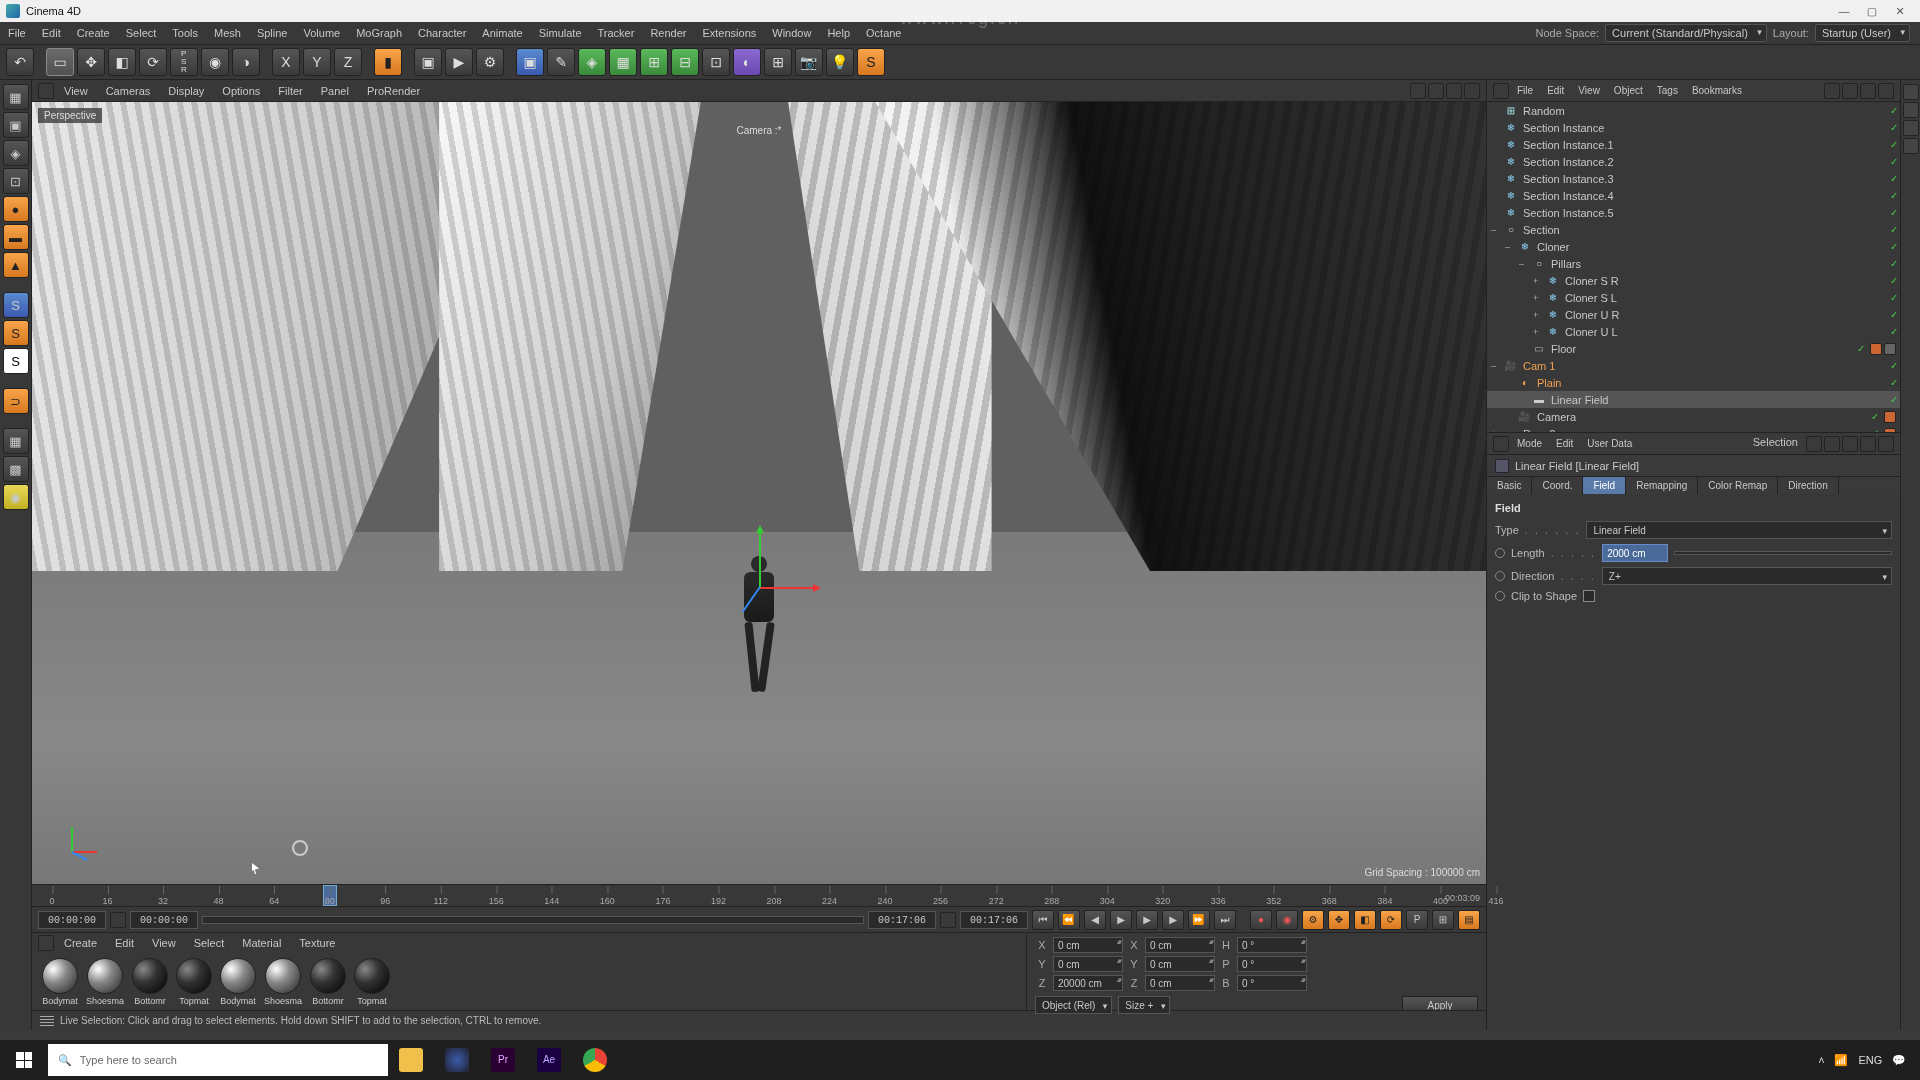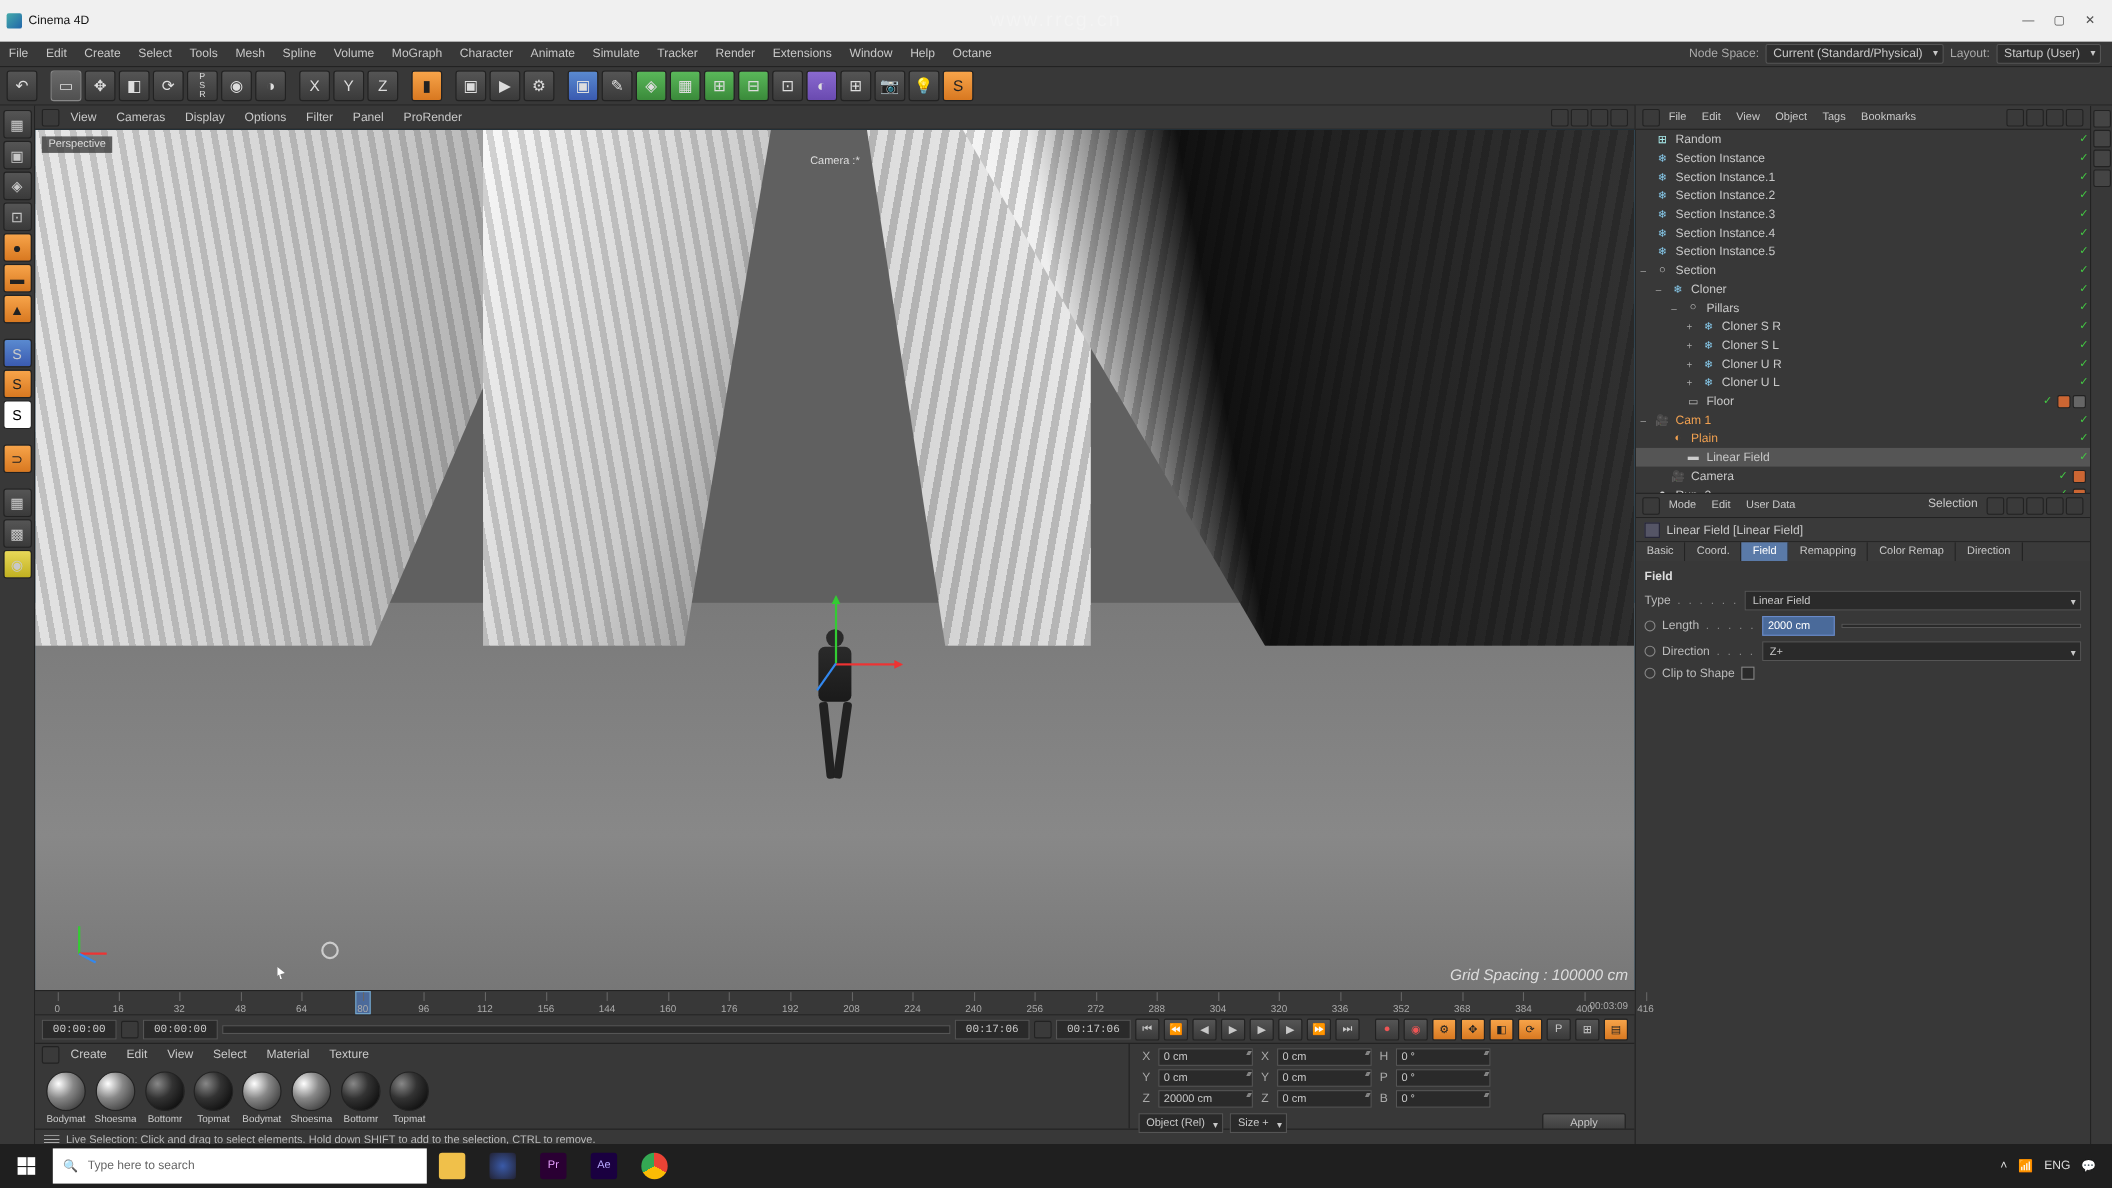--- a/index.html
+++ b/index.html
@@ -1,19 +1,19 @@
 <!DOCTYPE html>
 <html><head>
 <meta charset="utf-8">
 <style>
 * { margin: 0; padding: 0; box-sizing: border-box; font-family: "Segoe UI", Arial, sans-serif; user-select: none; }
 body { background: #3a3a3a; color: #c8c8c8; font-size: 11px; overflow: hidden; width: 1920px; height: 1080px; position: relative; }
 
 
-.titlebar { height: 38px; background: #f0f0f0; color: #111; display: flex; align-items: center; padding: 0 6px; }
+.titlebar { height: 22px; background: #f0f0f0; color: #111; display: flex; align-items: center; padding: 0 6px; }
 .titlebar .icon { width: 14px; height: 14px; background: linear-gradient(135deg,#4aa,#26a); border-radius: 2px; margin-right: 6px; }
 .titlebar .spacer { flex: 1; }
 .winbtn { width: 28px; height: 18px; text-align: center; line-height: 18px; color: #555; }
 
 
 .menubar { height: 22px; background: #383838; display: flex; align-items: center; font-size: 11px; }
 .menubar .mitem { padding: 3px 8px; cursor: pointer; }
 .menubar .right { margin-left: auto; display: flex; align-items: center; gap: 6px; padding-right: 10px; }
 .menubar .right .lbl { color: #aaa; }
 .menubar .dropdown { background: #2e2e2e; border: 1px solid #555; padding: 2px 18px 2px 6px; border-radius: 2px; position: relative; }
@@ -40,21 +40,21 @@
 
 .viewarea { flex: 1; display: flex; flex-direction: column; }
 .viewmenu { height: 22px; background: #383838; display: flex; align-items: center; padding: 0 6px; gap: 2px; border-bottom: 1px solid #222; }
 .viewmenu .vmitem { padding: 3px 8px; }
 .viewmenu .vmright { margin-left: auto; display: flex; gap: 2px; }
 .mini { width: 16px; height: 16px; background: #3a3a3a; border: 1px solid #222; border-radius: 2px; }
 
 .viewport { flex: 1; background: #0c4a6e; position: relative; overflow: hidden; }
 .vplabel { position: absolute; top: 6px; left: 6px; background: rgba(60,60,60,0.8); padding: 2px 6px; font-size: 10px; color: #ddd; }
 .camlabel { position: absolute; top: 23px; left: 50%; transform: translateX(-50%); font-size: 10px; color: #ddd; }
-.gridlabel { position: absolute; bottom: 6px; right: 6px; font-size: 14px; color: #ddd; font-style: italic; }
+.gridlabel { position: absolute; bottom: 6px; right: 6px; font-size: 10px; color: #ddd; }
 .axis { position: absolute; bottom: 20px; left: 30px; }
 .cursor { position: absolute; bottom: 28px; left: 260px; width: 16px; height: 16px; border: 2px solid #ccc; border-radius: 50%; }
 .mousepos { position: absolute; bottom: 10px; left: 220px; width: 7px; height: 11px; background: #fff; clip-path: polygon(0 0,100% 50%,40% 60%,60% 100%,40% 100%,25% 62%,0 75%); }
 
 
 .scene { position: absolute; inset: 0; }
 .sky { position: absolute; inset: 0; background: #606060; }
 .floor { position: absolute; left: 0; right: 0; bottom: 0; height: 45%; background: linear-gradient(#7a7a7a,#888 60%,#777); }
 .building { position: absolute; top: 0; bottom: 40%; }
 .building.left1 { left: 0; width: 35%; background: linear-gradient(100deg,#e8e8e8 0%,#d0d0d0 50%,#aaa 80%); clip-path: polygon(0 0, 100% 0, 60% 100%, 0 100%); }
@@ -99,21 +99,21 @@
 .matmenu .mmitem { padding: 2px 8px; }
 .matlist { flex: 1; display: flex; align-items: center; gap: 8px; padding-left: 10px; }
 .matball { display: flex; flex-direction: column; align-items: center; gap: 2px; }
 .matball .ball { width: 36px; height: 36px; border-radius: 50%; background: radial-gradient(circle at 30% 30%, #fff, #888 40%, #222); border: 1px solid #222; }
 .matball.dark .ball { background: radial-gradient(circle at 30% 30%, #888, #333 40%, #000); }
 .matball .mname { font-size: 9px; color: #ccc; max-width: 44px; overflow: hidden; text-overflow: ellipsis; white-space: nowrap; }
 .matright { width: 460px; border-left: 1px solid #222; display: flex; flex-direction: column; padding: 4px 8px; gap: 3px; }
 .matright .coordhdr { display: flex; gap: 20px; padding: 2px 0; }
 .coordrow { display: flex; align-items: center; gap: 4px; }
 .coordrow .clbl { width: 14px; text-align: center; color: #aaa; }
-.coordrow .cinp { width: 86px; height: 16px; background: #2a2a2a; border: 1px solid #555; padding: 0 4px; line-height: 16px; font-size: 10px; position: relative; }
+.coordrow .cinp { width: 70px; height: 16px; background: #2a2a2a; border: 1px solid #555; padding: 0 4px; line-height: 16px; font-size: 10px; position: relative; }
 .coordrow .cinp::after { content: "▴▾"; position: absolute; right: 2px; top: 0; font-size: 7px; line-height: 8px; color: #888; letter-spacing: -2px; }
 .coordctl { display: flex; gap: 6px; margin-top: 2px; }
 .cdrop { height: 18px; background: #2a2a2a; border: 1px solid #555; padding: 0 16px 0 6px; line-height: 18px; font-size: 10px; position: relative; }
 .cdrop::after { content: "▾"; position: absolute; right: 4px; top: 0; font-size: 9px; }
 .applybtn { width: 76px; height: 18px; background: linear-gradient(#555,#3a3a3a); border: 1px solid #222; text-align: center; line-height: 18px; font-size: 10px; border-radius: 2px; }
 
 
 .statusbar { height: 20px; background: #383838; border-top: 1px solid #222; display: flex; align-items: center; padding: 0 8px; font-size: 10px; color: #bbb; }
 .statusbar .sicon { width: 14px; height: 10px; margin-right: 6px; background: repeating-linear-gradient(#aaa 0 1px, transparent 1px 3px); }
 

